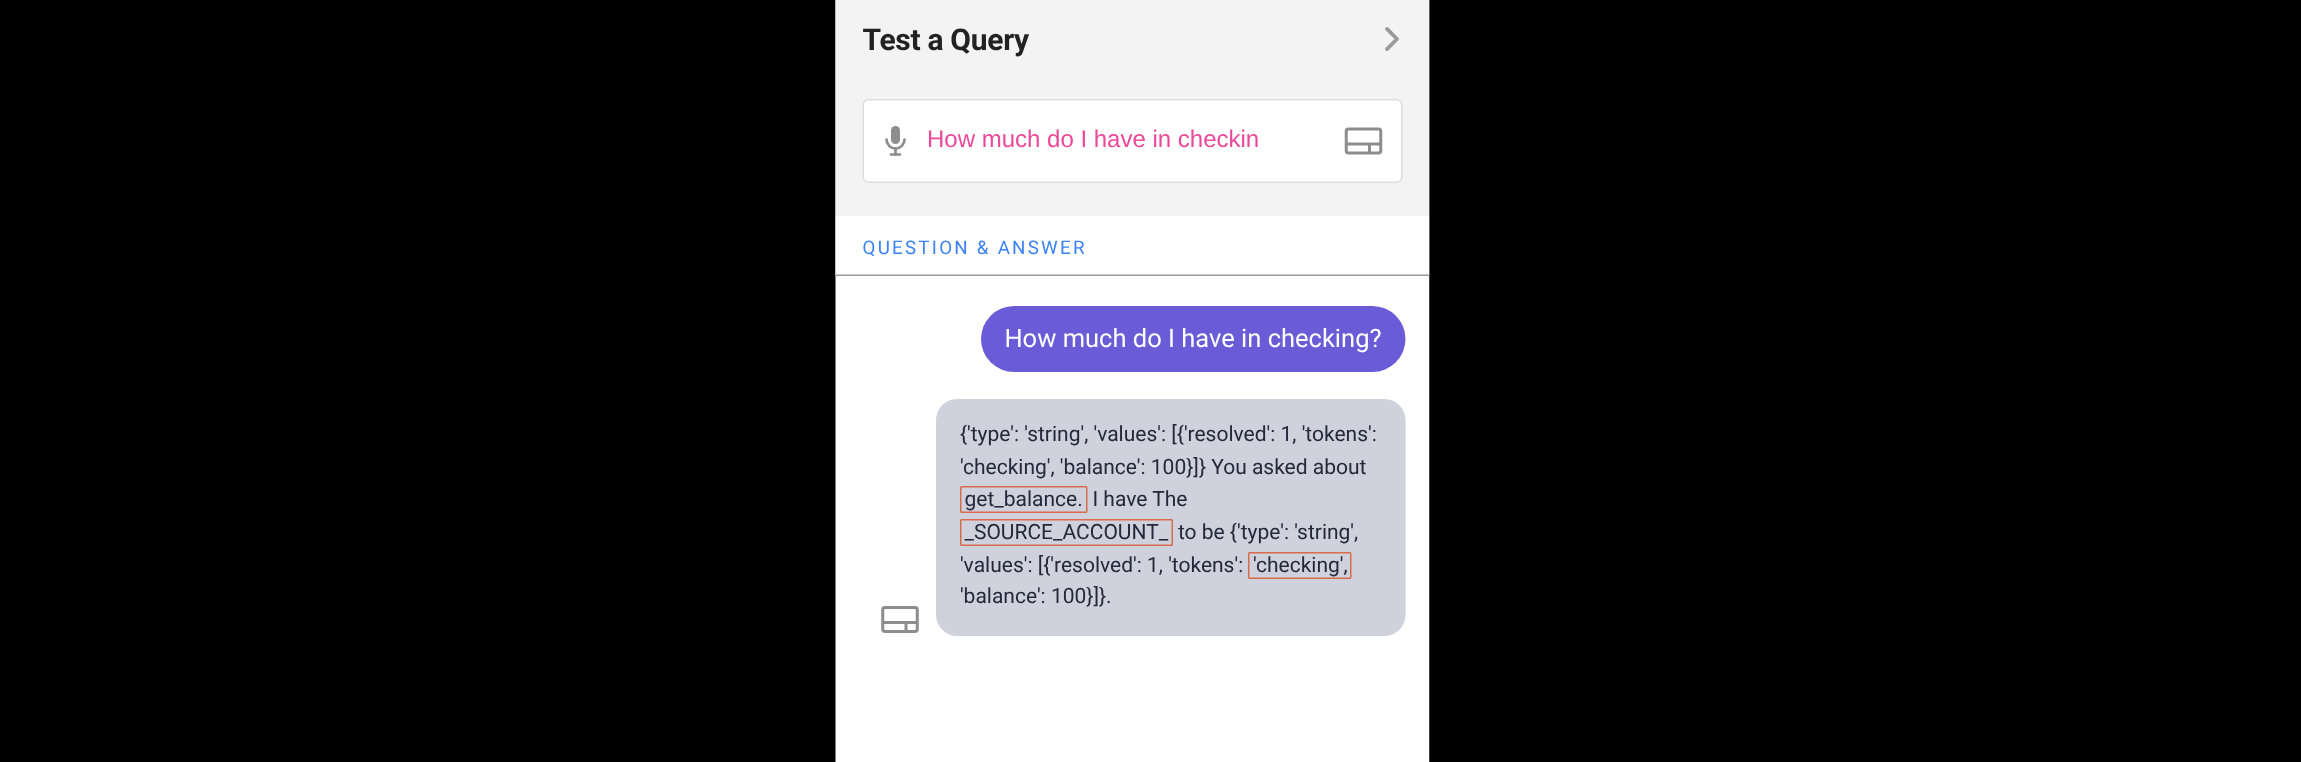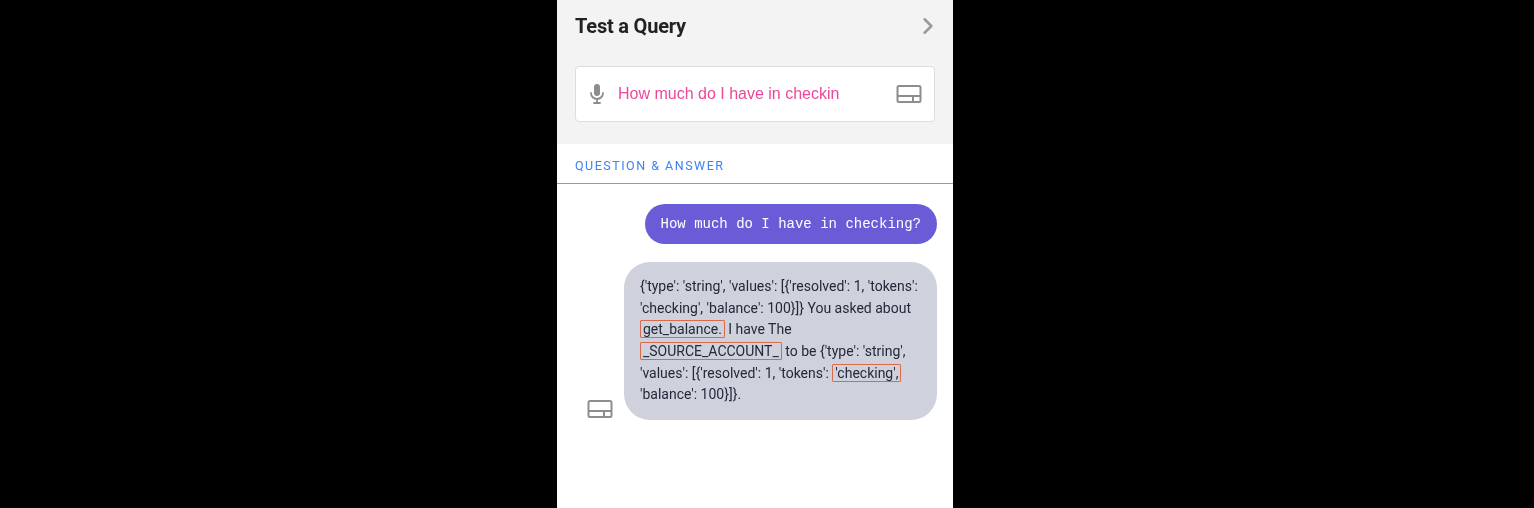--- a/index.html
+++ b/index.html
@@ -29,31 +29,31 @@
     font-size: 12.5px; letter-spacing: 1.5px; color: #3b82f6;
     border-bottom: 1px solid #9a9a9a;
     background: #fff;
   }
 
   .conversation { flex: 1; padding: 20px 16px; display: flex; flex-direction: column; gap: 18px; overflow: hidden; }
 
   .row-user { display: flex; justify-content: flex-end; }
   .bubble-user {
     background: #6a5bd7; color: #fff; padding: 12px 16px;
-    border-radius: 22px; font-size: 14px; max-width: 88%; font-family: Liberation Mono, monospace;
+    border-radius: 22px; font-size: 17px; max-width: 88%;
   }
 
   .row-bot { display: flex; align-items: flex-end; gap: 10px; justify-content: flex-end; }
   .bot-avatar {
     width: 28px; height: 22px; color: #8d8d8d; display: flex; align-items: center; justify-content: center;
     border-radius: 3px; flex-shrink: 0;
   }
   .bubble-bot {
     background: #cfd2dc; color: #24283a; padding: 14px 16px;
-    border-radius: 26px; font-size: 14px; line-height: 1.55;
+    border-radius: 14px; font-size: 14px; line-height: 1.55;
     max-width: 86%;
   }
   .hl { border: 1.5px solid #d96a4a; padding: 0 2px; border-radius: 1px; }
 </style>
 </head>
 <body>
 
 <div class="side-black side-left"></div>
 
 <div class="app">

